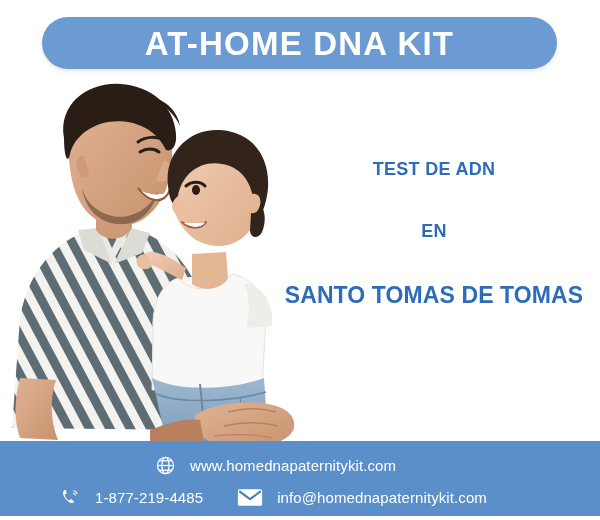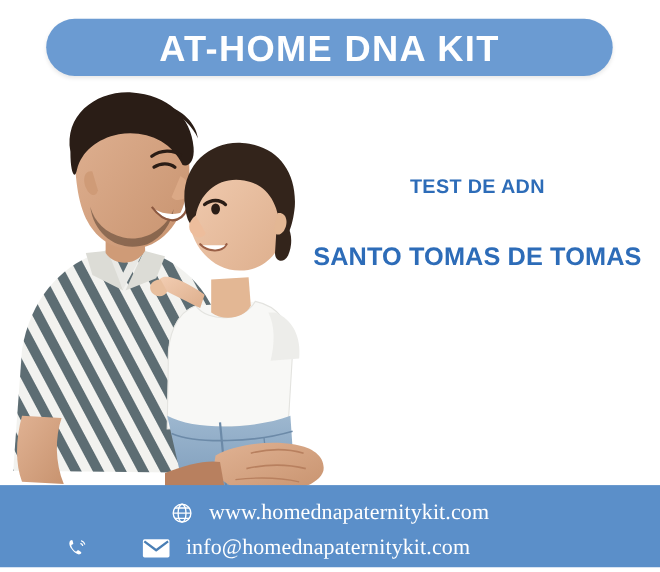--- a/index.html
+++ b/index.html
@@ -84,25 +84,24 @@
   .footer-row {
     position: absolute;
     display: flex;
     align-items: center;
     color: #ffffff;
   }
   .footer-row-1 { left: 155px; top: 455px; }
   .footer-row-2 { left: 60px; top: 487px; }
   .footer-text {
     color: #ffffff;
-    font-size: 20px;
+    font-size: 15px;
     font-weight: normal;
     white-space: nowrap;
     letter-spacing: 0.1px;
-    font-family: Liberation Serif, serif;
   }
   .footer-icon {
     display: inline-flex;
     align-items: center;
     justify-content: center;
     margin-right: 14px;
     flex: 0 0 auto;
   }
   .footer-gap { width: 34px; flex: 0 0 auto; }
 </style>
@@ -211,20 +210,21 @@
       <path d="M228 334 C244 330 262 330 276 334" stroke="#b8805f" stroke-width="1.5" fill="none"></path>
       <path d="M224 348 C242 344 262 344 278 348" stroke="#b8805f" stroke-width="1.5" fill="none"></path>
       <path d="M214 358 C232 356 254 356 272 360" stroke="#b8805f" stroke-width="1.2" fill="none"></path>
 
       <path d="M150 352 C170 344 188 340 200 342 L206 376 L150 378 Z" fill="#b8805f"></path>
     </svg>
   </div>
 
   <div class="headline-block">
     <div class="headline-line l1">TEST DE ADN</div>
+    <div class="headline-line l2">EN</div>
     <div class="headline-line l3">SANTO TOMAS DE TOMAS</div>
   </div>
 
   <div class="footer-band"></div>
 
   <div class="footer-row footer-row-1">
     <span class="footer-icon">
       <svg width="21" height="21" viewBox="0 0 24 24" fill="none" stroke="#ffffff" stroke-width="1.4">
         <circle cx="12" cy="12" r="9.2"></circle>
         <ellipse cx="12" cy="12" rx="4.1" ry="9.2"></ellipse>
@@ -237,20 +237,21 @@
   </div>
 
   <div class="footer-row footer-row-2">
     <span class="footer-icon">
       <svg width="21" height="21" viewBox="0 0 24 24">
         <path d="M6.2 3.4c-1 0-2.1.8-2.5 1.9-.7 1.9.1 4.6 2.2 7.5 2.1 2.9 4.6 4.9 6.7 5.4 1.3.3 2.6-.2 3.2-1.1.3-.5.2-.8-.3-1.2l-2.4-1.8c-.5-.4-.9-.3-1.3.1l-.8.9c-.3.3-.6.4-1 .2-1-.5-2.1-1.5-3-2.8-.9-1.2-1.4-2.4-1.5-3.4 0-.4.1-.6.5-.8l1.1-.5c.5-.2.6-.6.4-1.1L6.9 4c-.2-.4-.4-.6-.7-.6z" fill="#ffffff"></path>
         <path d="M16.1 4.2c1.6.5 2.9 1.8 3.3 3.4" stroke="#ffffff" stroke-width="1.3" fill="none" stroke-linecap="round"></path>
         <path d="M15.4 7.1c.9.3 1.6 1 1.9 1.9" stroke="#ffffff" stroke-width="1.3" fill="none" stroke-linecap="round"></path>
       </svg>
     </span>
+    <span class="footer-text">1-877-219-4485</span>
 
     <span class="footer-gap"></span>
 
     <span class="footer-icon">
       <svg width="26" height="19" viewBox="0 0 26 19">
         <rect x="0.9" y="1.2" width="24.2" height="16.6" rx="1.6" fill="#ffffff"></rect>
         <path d="M2.2 3.2 L13 11.2 L23.8 3.2" stroke="#4a7fb5" stroke-width="2.1" fill="none" stroke-linejoin="round"></path>
       </svg>
     </span>
     <span class="footer-text">info@homednapaternitykit.com</span>

